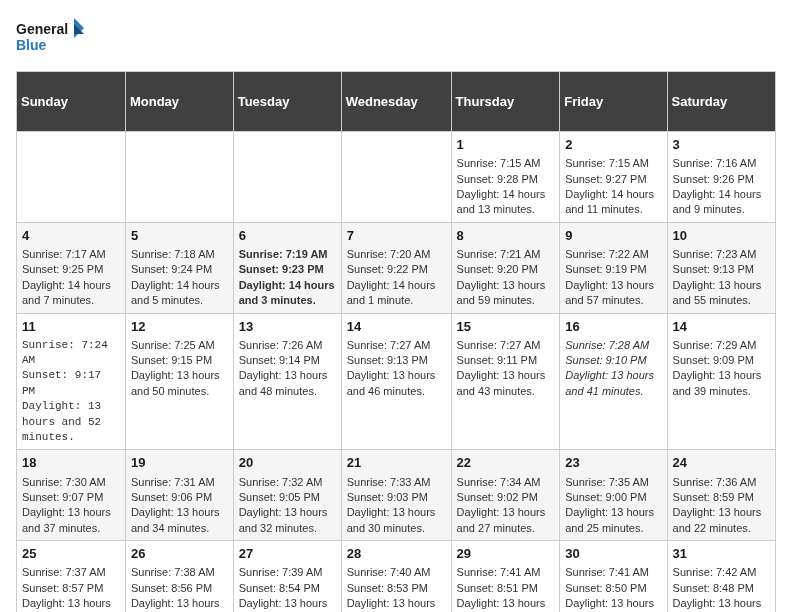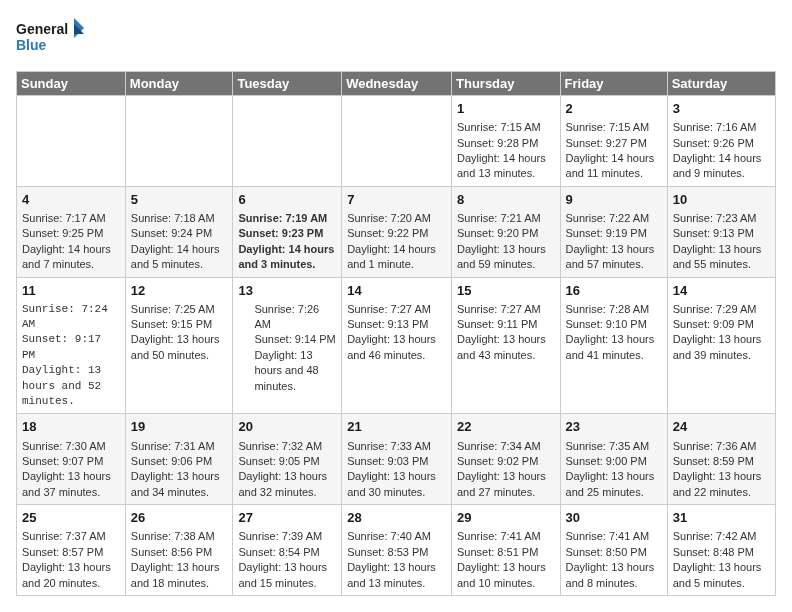--- a/index.html
+++ b/index.html
@@ -32,23 +32,23 @@
     .location {
       font-size: 16px;
       color: #333;
     }
     table {
       width: 100%;
       border-collapse: collapse;
       font-size: 11px;
     }
     thead tr th {
-      background-color: #737373;
+      background-color: #404040;
       color: #fff;
-      padding: 4px 4px;
+      padding: 22px 4px;
       text-align: left;
       font-size: 13px;
       font-weight: bold;
       border: 1px solid #ccc;
     }
     tbody tr td {
       border: 1px solid #ccc;
       vertical-align: top;
       padding: 4px 5px;
       height: 80px;
@@ -184,39 +184,39 @@
 Daylight: 13 hours and 52 minutes.</div>
         </td>
         <td>
           <span class="day-number">12</span>
           <div class="cell-content" style="white-space: pre-line;">Sunrise: 7:25 AM
 Sunset: 9:15 PM
 Daylight: 13 hours and 50 minutes.</div>
         </td>
         <td>
           <span class="day-number">13</span>
-          <div class="cell-content" style="white-space: pre-line; margin-left: 16px;">Sunrise: 7:26 AM
+          <div class="cell-content" style="white-space: pre-line;">Sunrise: 7:26 AM
 Sunset: 9:14 PM
 Daylight: 13 hours and 48 minutes.</div>
         </td>
         <td>
           <span class="day-number">14</span>
           <div class="cell-content" style="white-space: pre-line;">Sunrise: 7:27 AM
 Sunset: 9:13 PM
 Daylight: 13 hours and 46 minutes.</div>
         </td>
         <td>
           <span class="day-number">15</span>
           <div class="cell-content" style="white-space: pre-line;">Sunrise: 7:27 AM
 Sunset: 9:11 PM
 Daylight: 13 hours and 43 minutes.</div>
         </td>
         <td>
           <span class="day-number">16</span>
-          <div class="cell-content" style="white-space: pre-line;">Sunrise: 7:28 AM
+          <div class="cell-content" style="white-space: pre-line; font-style: italic;">Sunrise: 7:28 AM
 Sunset: 9:10 PM
 Daylight: 13 hours and 41 minutes.</div>
         </td>
         <td>
           <span class="day-number">14</span>
           <div class="cell-content" style="white-space: pre-line;">Sunrise: 7:29 AM
 Sunset: 9:09 PM
 Daylight: 13 hours and 39 minutes.</div>
         </td>
       </tr>

